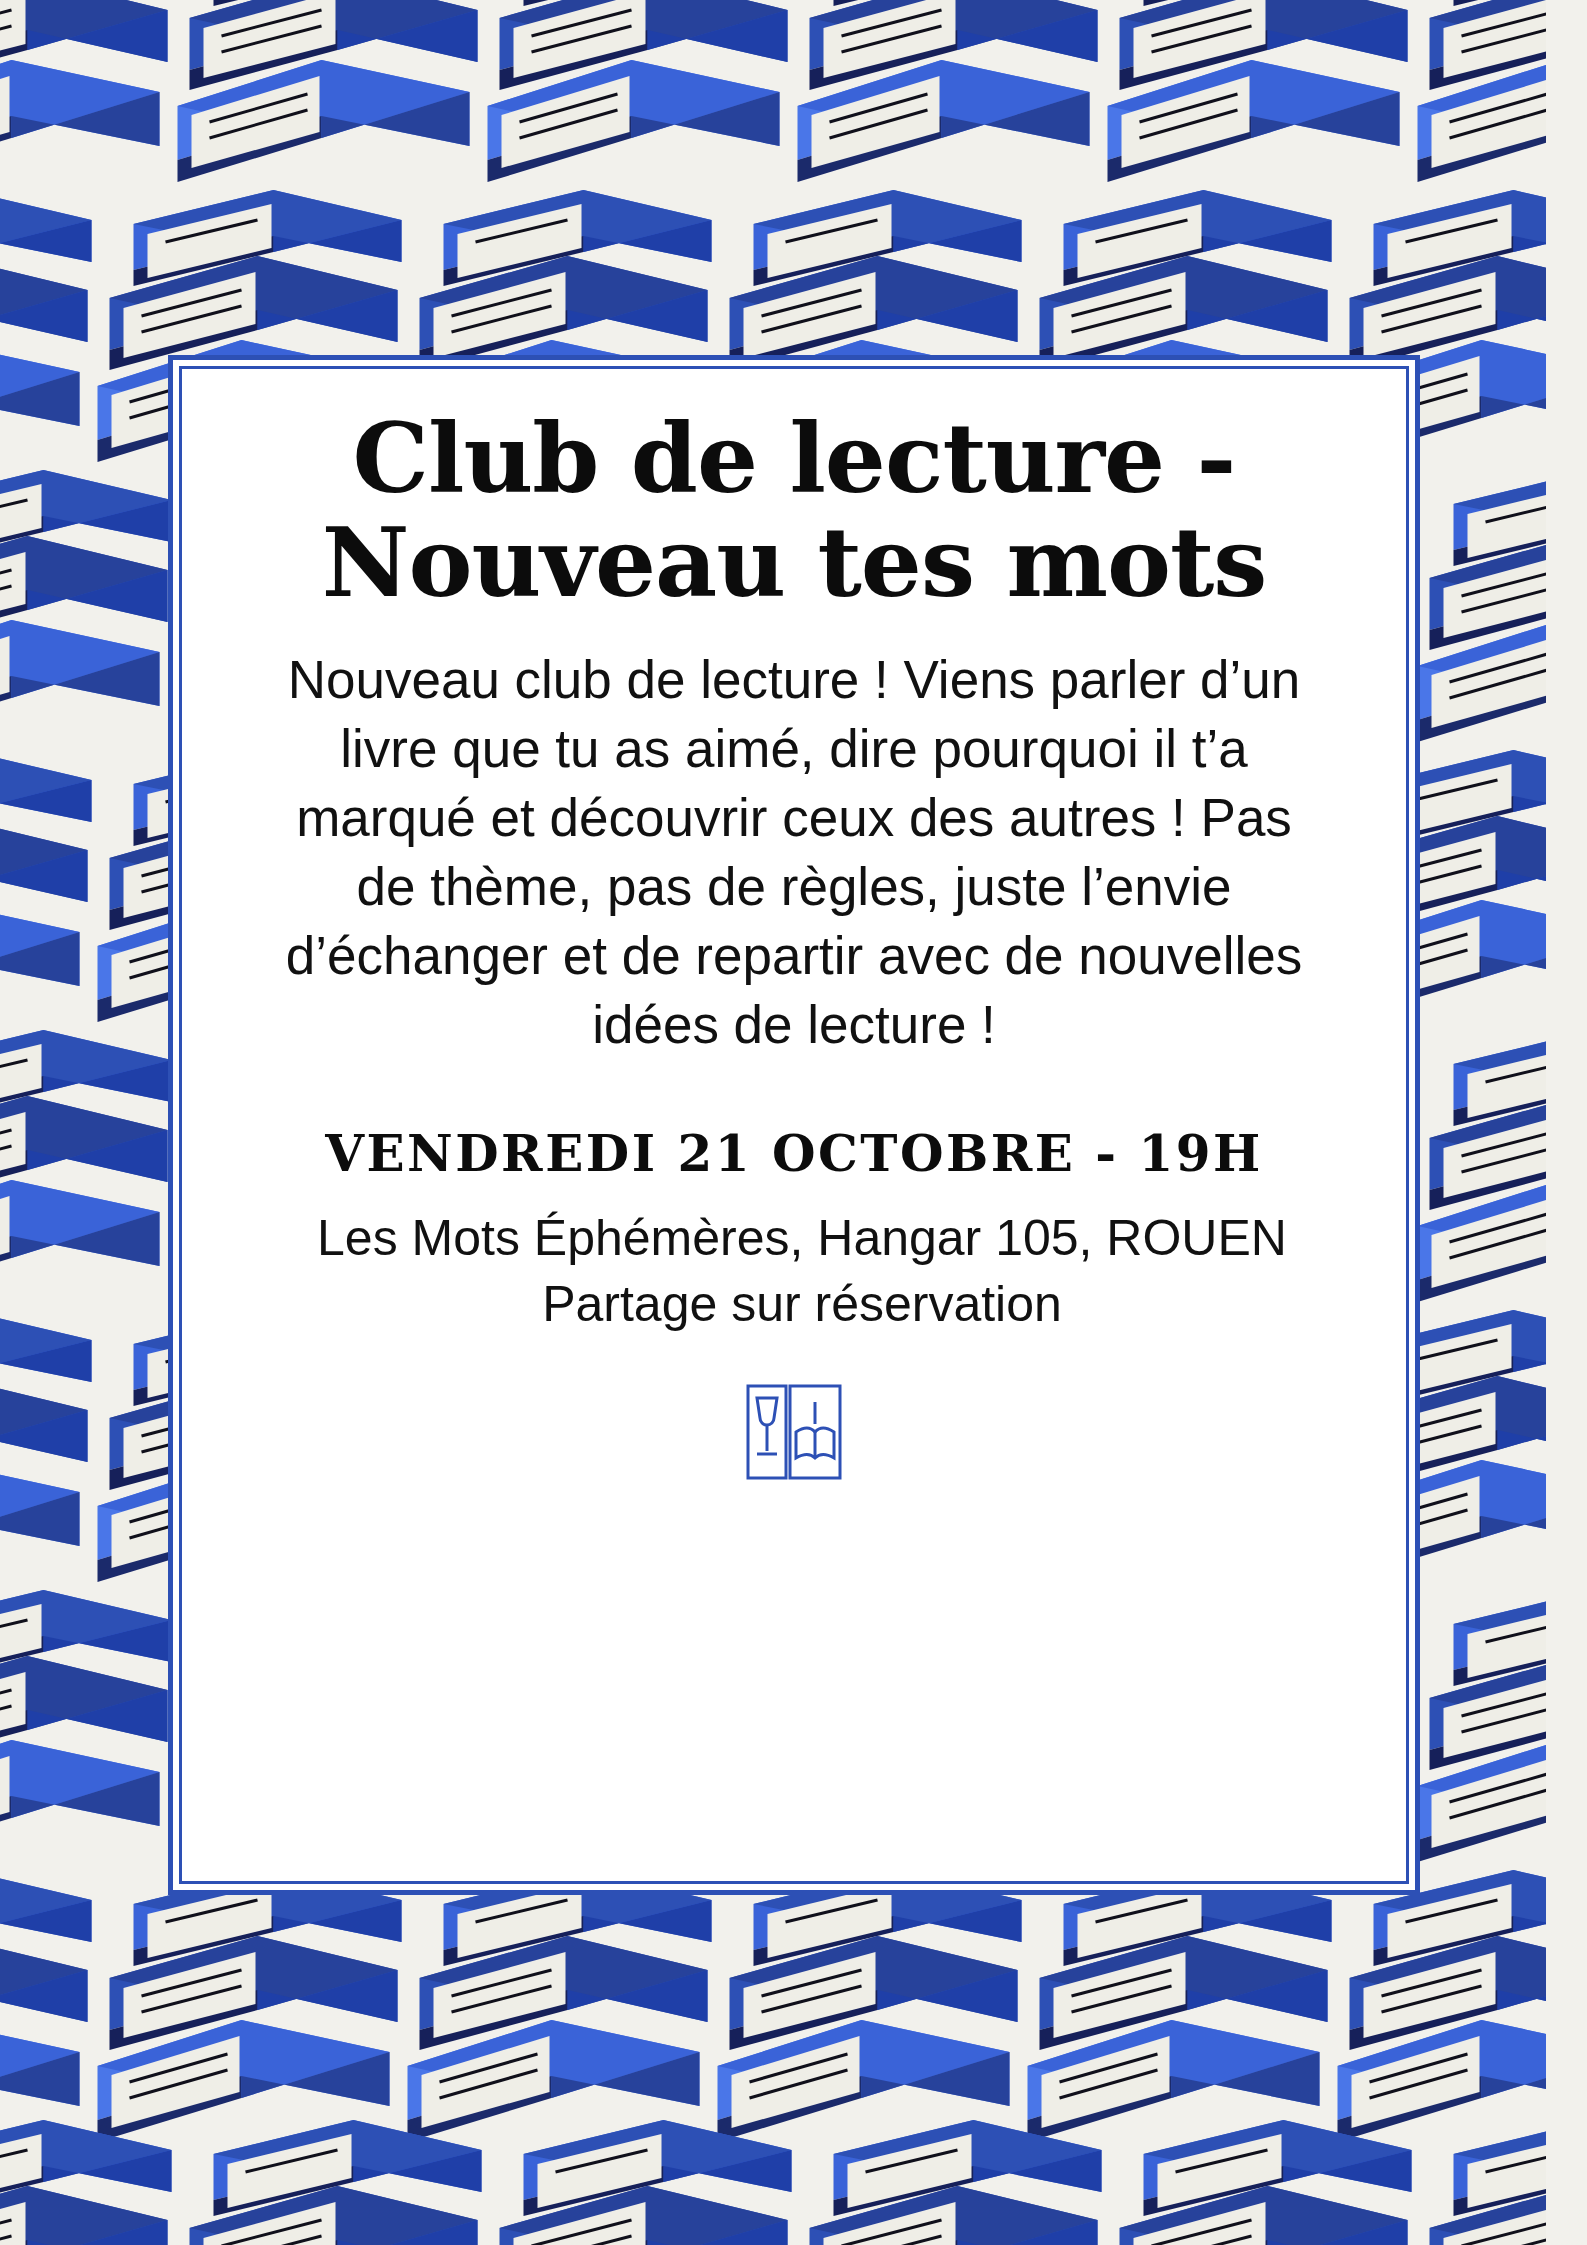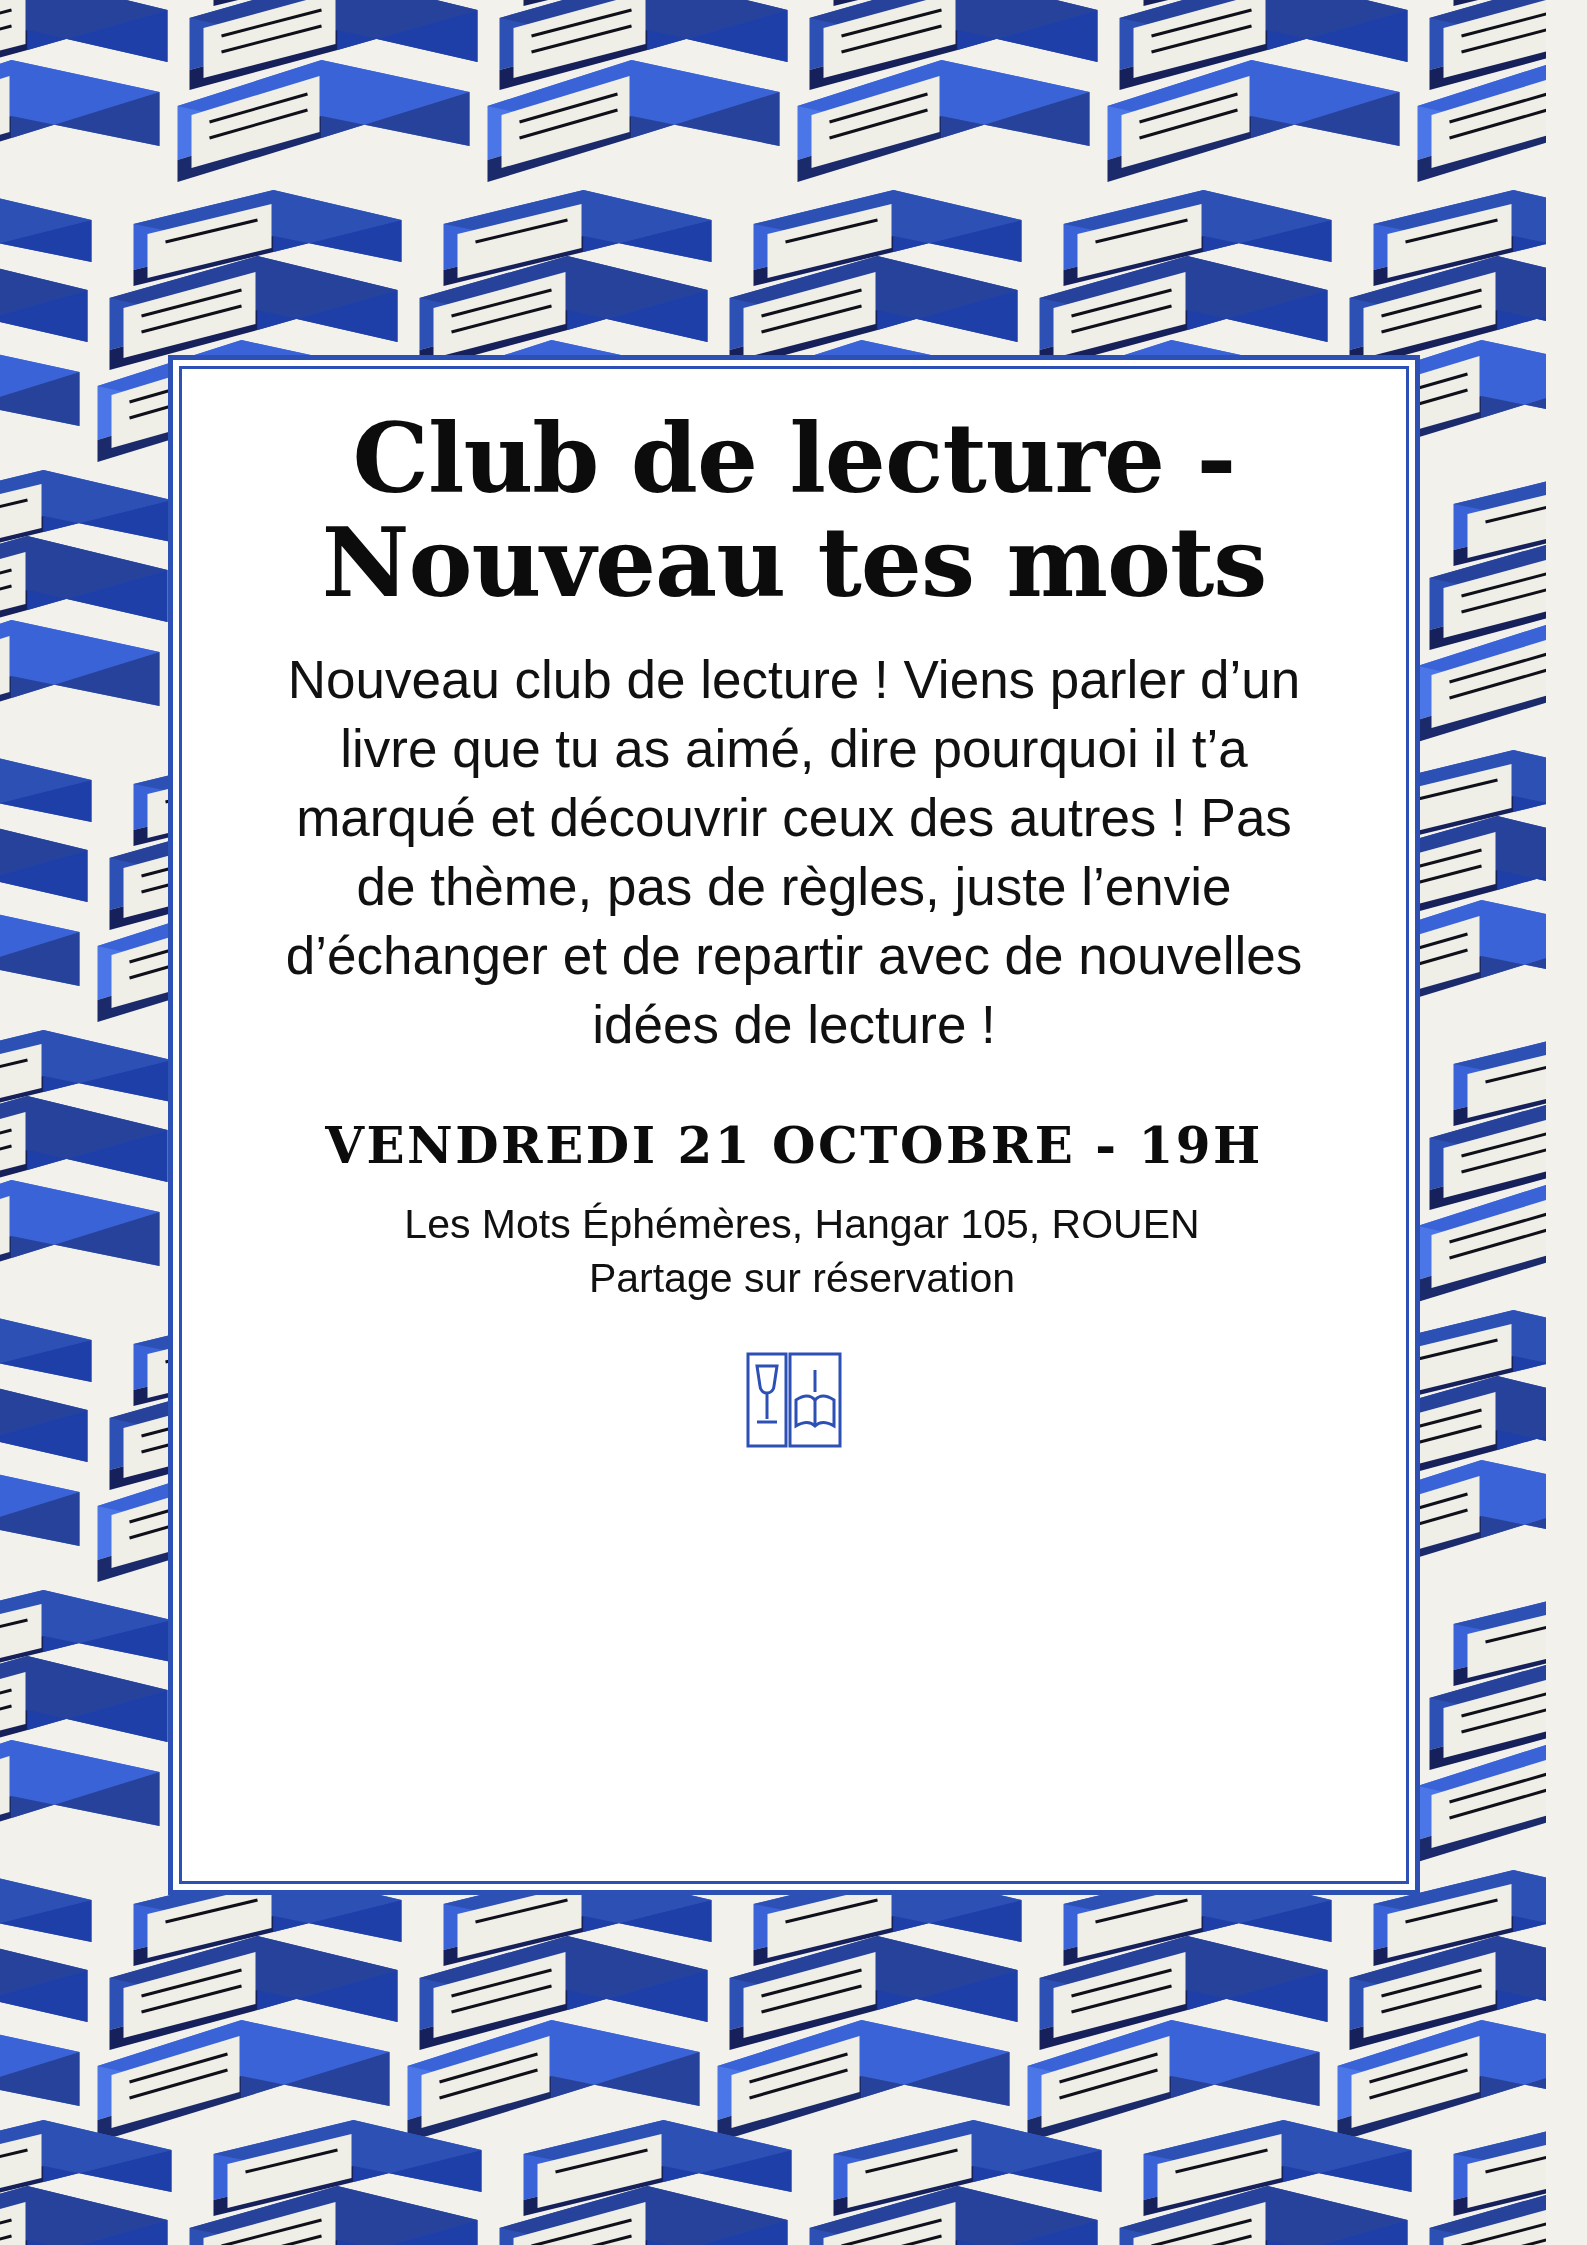--- a/index.html
+++ b/index.html
@@ -72,38 +72,38 @@
     color: #0c0c0c;
     margin: 0 0 6px 0;
     max-width: 1000px;
   }
 
   .body-copy {
     font-family: "Liberation Sans", sans-serif;
     font-size: 53px;
     line-height: 1.30;
     color: #111111;
-    margin: 26px 0 4px 0;
+    margin: 26px 0 12px 0;
     max-width: 1060px;
     font-weight: 400;
   }
 
   .event-line {
     font-family: "DejaVu Serif", "Liberation Serif", serif;
     font-weight: 700;
     font-size: 50px;
     letter-spacing: 2.5px;
     color: #0c0c0c;
     margin: 52px 0 0 0;
     white-space: nowrap;
   }
 
   .venue {
     font-family: "Liberation Sans", sans-serif;
-    font-size: 41px;
+    font-size: 50px;
     line-height: 1.33;
     color: #111111;
     margin: 22px 0 0 16px;
   }
   .venue div { white-space: nowrap; }
 
   .logo-mark {
     margin-top: 46px;
     width: 96px;
     height: 96px;

